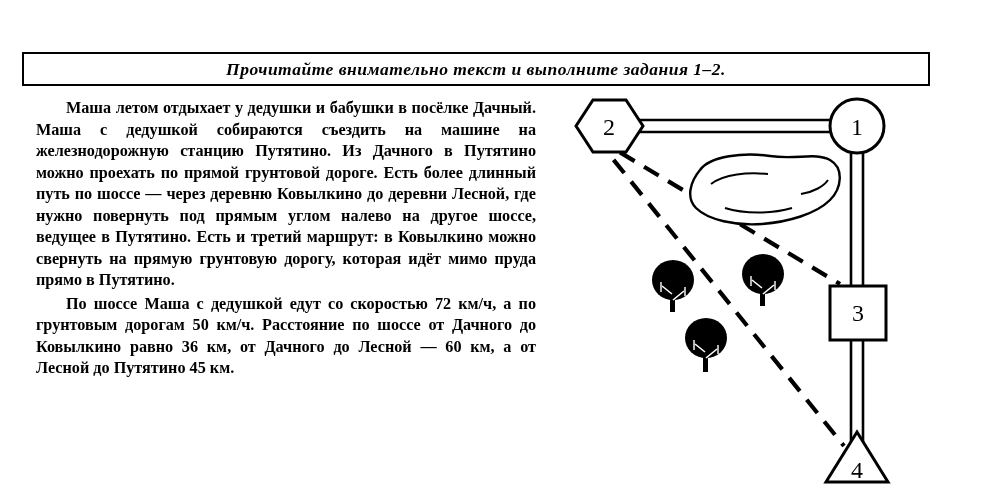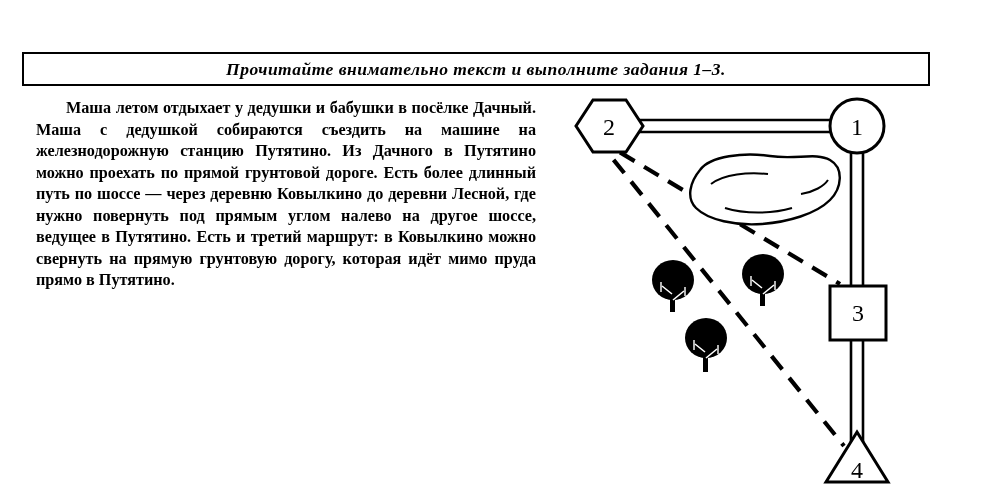--- a/index.html
+++ b/index.html
@@ -75,25 +75,26 @@
     font-size: 24px;
     font-weight: normal;
   }
 </style>
 </head>
 <body>
 
 <div id="page">
 
   <div class="banner">
-    <div class="banner-text">Прочитайте внимательно текст и выполните задания 1–3.</div>
+    <div class="banner-text">Прочитайте внимательно текст и выполните задания 1–2.</div>
   </div>
 
   <div class="text-col">
     <p class="para">Маша летом отдыхает у дедушки и бабушки в посёлке Дачный. Маша с дедушкой собираются съездить на машине на железнодорожную станцию Путятино. Из Дачного в Путятино можно проехать по прямой грунтовой дороге. Есть более длинный путь по шоссе — через деревню Ковылкино до деревни Лесной, где нужно повернуть под прямым углом налево на другое шоссе, ведущее в Путятино. Есть и третий маршрут: в Ковылкино можно свернуть на прямую грунтовую дорогу, которая идёт мимо пруда прямо в Путятино.</p>
+    <p class="para">По шоссе Маша с дедушкой едут со скоростью 72 км/ч, а по грунтовым дорогам 50 км/ч. Расстояние по шоссе от Дачного до Ковылкино равно 36 км, от Дачного до Лесной — 60 км, а от Лесной до Путятино 45 км.</p>
   </div>
 
   <div class="diagram">
     <svg width="430" height="400" viewBox="0 0 430 400" xmlns="http://www.w3.org/2000/svg">
 
       <g>
         <line x1="70" y1="32" x2="290" y2="32" stroke="#000" stroke-width="2.6"></line>
         <line x1="70" y1="44" x2="290" y2="44" stroke="#000" stroke-width="2.6"></line>
       </g>
 

